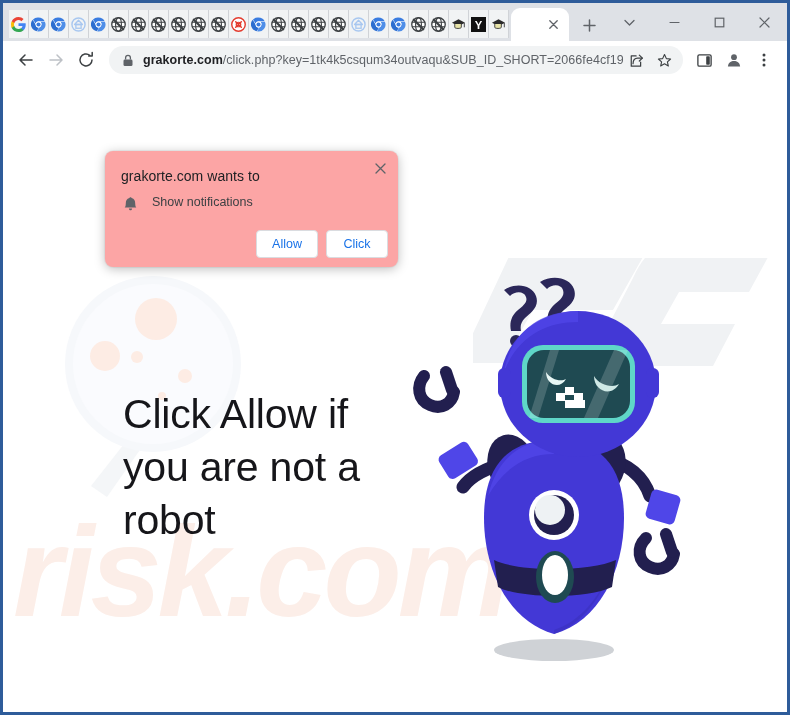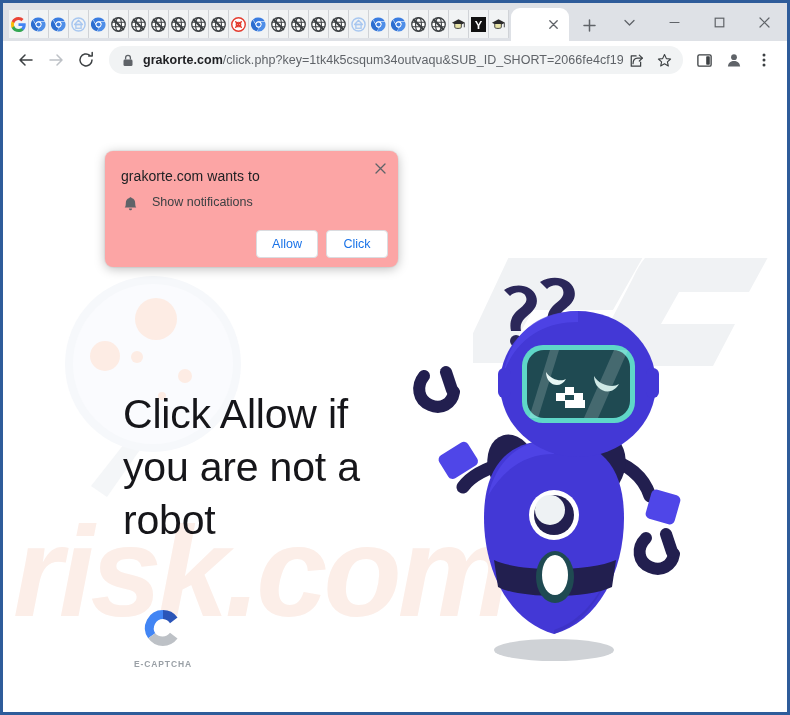--- a/index.html
+++ b/index.html
@@ -695,28 +695,20 @@
       <circle cx="98" cy="92" r="80" fill="#fafbfe"></circle>
       <circle cx="101" cy="47" r="21" fill="#fdece4"></circle>
       <circle cx="50" cy="84" r="15" fill="#fdece4"></circle>
       <circle cx="82" cy="85" r="6" fill="#fdece4"></circle>
       <circle cx="130" cy="104" r="7" fill="#fdece4"></circle>
       <circle cx="107" cy="124" r="4" fill="#fdece4"></circle>
     </svg>
 
     <div class="headline">Click Allow if you are not a robot</div>
 
-    <div class="captcha">
-      <svg width="48" height="48" viewBox="0 0 48 48">
-        <path d="M24 6 A18 18 0 0 0 9.2 34.3 L16.2 29.3 A9.4 9.4 0 0 1 24 15 Z" fill="#4285f4"></path>
-        <path d="M24 6 A18 18 0 0 1 38.5 13.4 L31 19.3 A9.4 9.4 0 0 0 24 15 Z" fill="#2b55b8"></path>
-        <path d="M9.2 34.3 A18 18 0 0 0 38.5 34.5 L31 28.7 A9.4 9.4 0 0 1 16.2 29.3 Z" fill="#bdc1c6"></path>
-      </svg>
-      <div class="captcha-label">E-CAPTCHA</div>
-    </div>
 
     <svg class="robot" viewBox="0 0 290 400">
 
       <g fill="#2b2759">
         <path d="M96 18 C108 10 124 13 128 24 C132 35 122 41 117 46 C113 50 112 54 113 59 L103 59 C101 50 104 43 110 38 C115 34 120 30 118 25 C116 19 107 19 102 24 Z"></path>
         <circle cx="108" cy="69" r="6"></circle>
         <path d="M132 10 C145 2 162 6 166 17 C170 29 159 35 154 40 C150 44 149 48 150 53 L140 53 C138 44 141 37 147 32 C152 28 157 24 155 18 C153 12 144 12 139 17 Z"></path>
         <circle cx="145" cy="63" r="6"></circle>
       </g>
 

